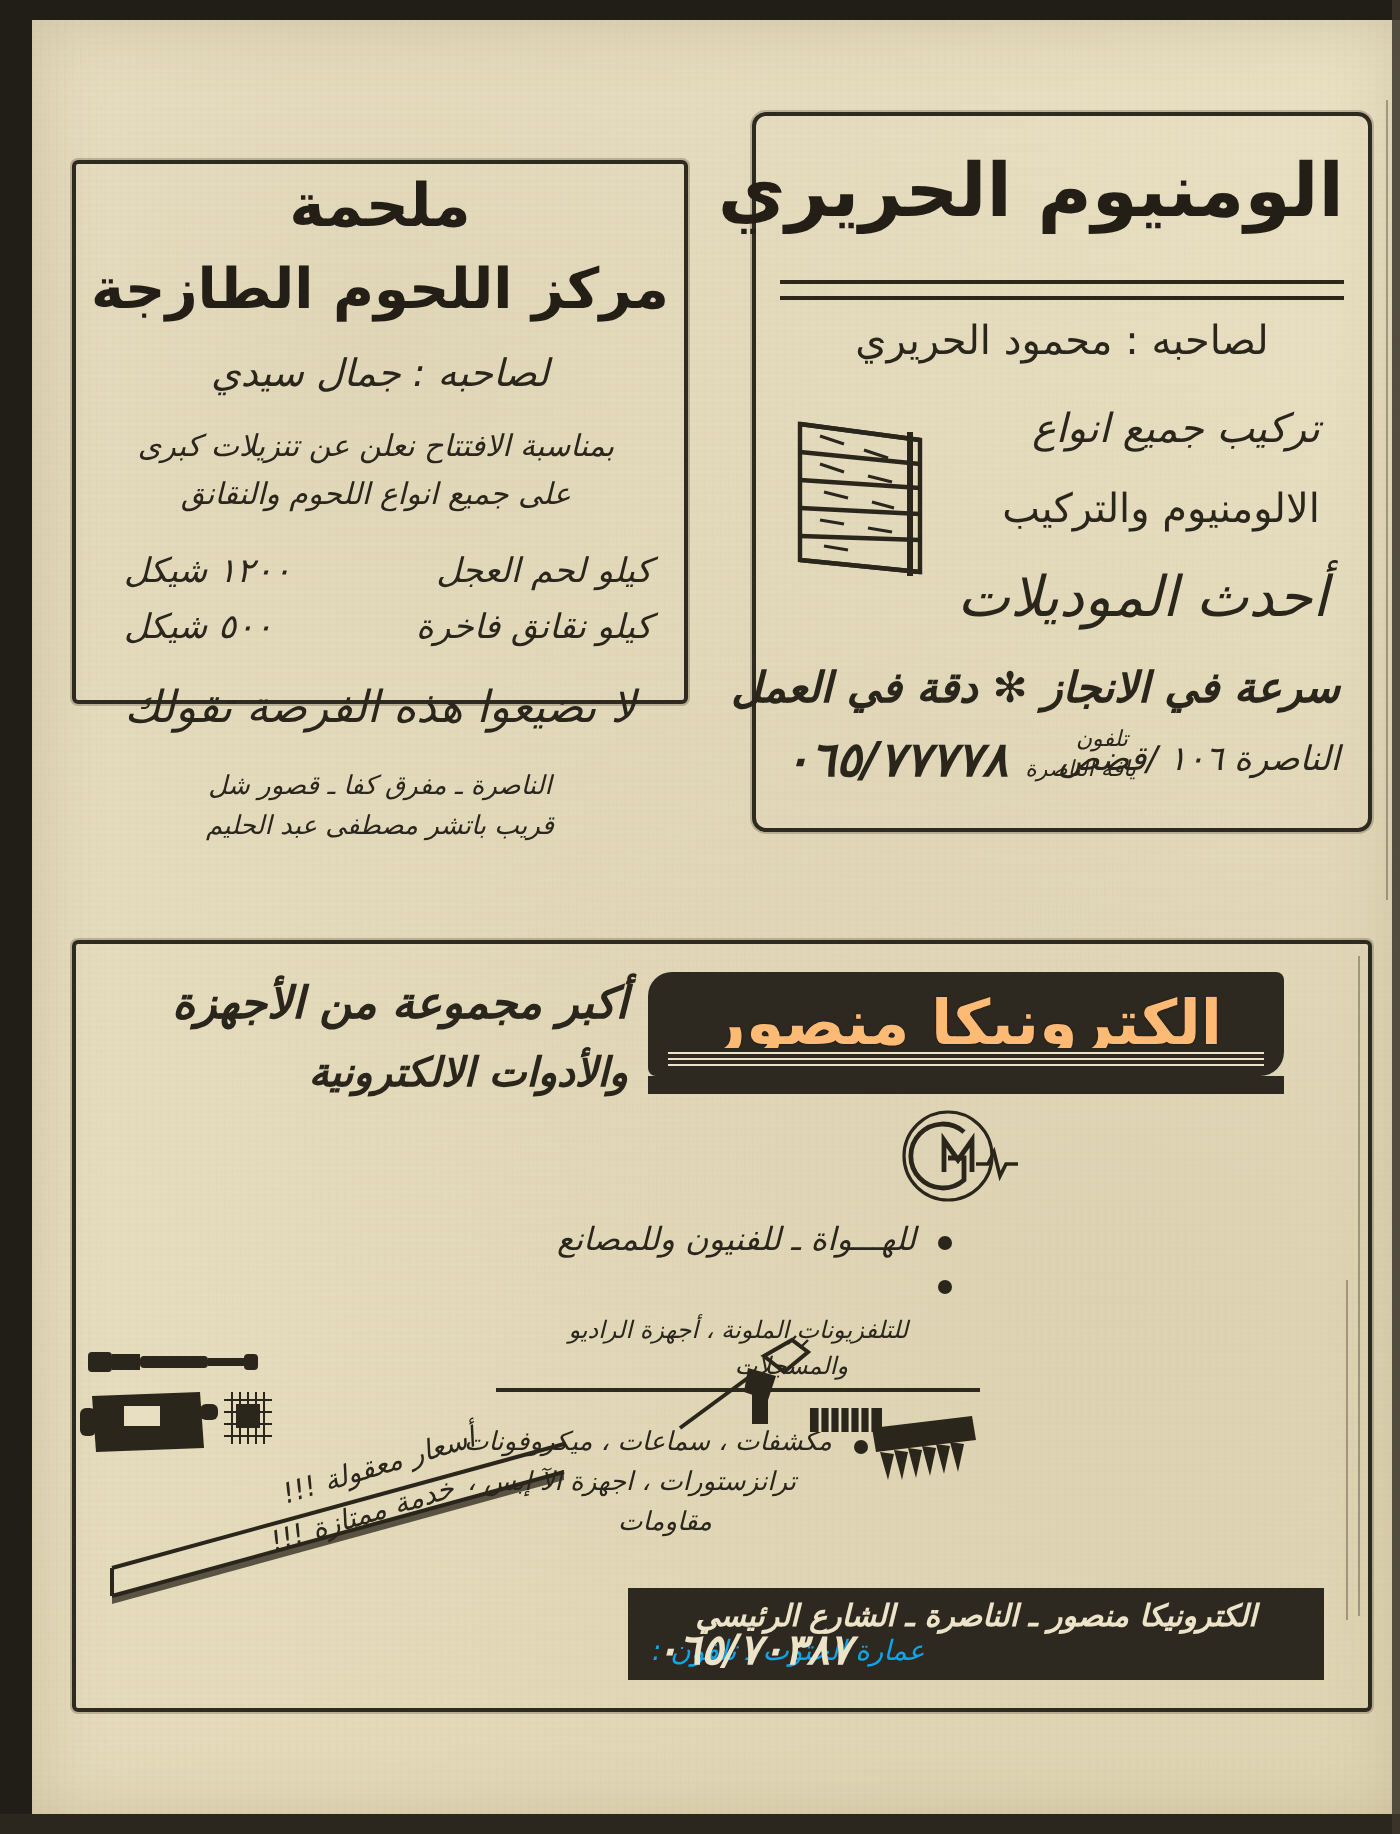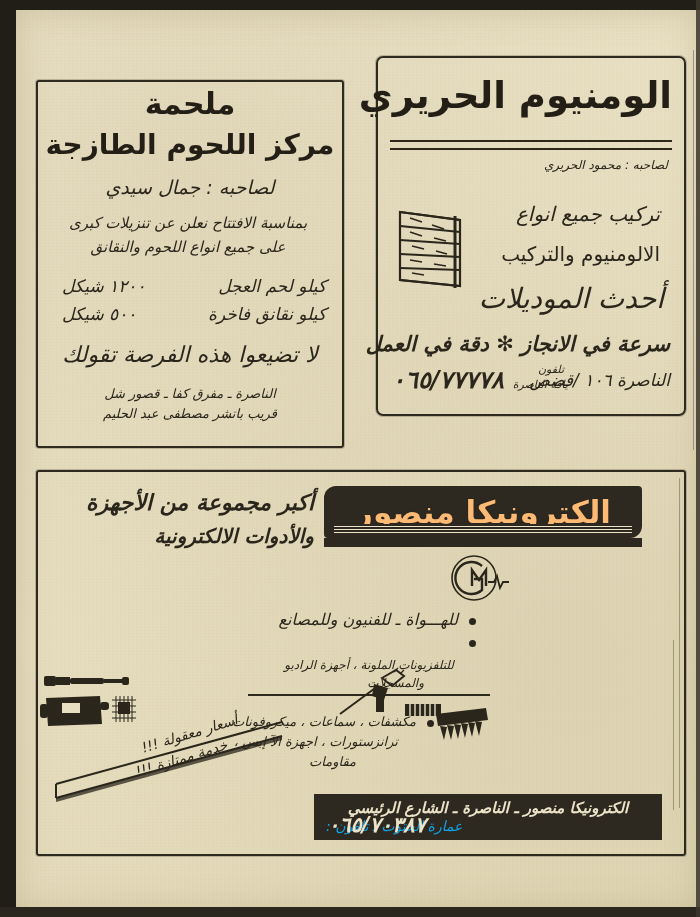--- a/index.html
+++ b/index.html
@@ -49,38 +49,38 @@
   }
 
   
   #ad-aluminium{right:14px;top:46px;width:310px;height:360px;}
   #alu-title{
     position:absolute;top:18px;right:14px;left:14px;text-align:center;
     font-size:37px;font-weight:bold;letter-spacing:-1px;color:#241f16;
   }
   #alu-rule{position:absolute;top:84px;right:14px;left:14px;height:6px;
     border-top:2px solid #2c2719;border-bottom:2px solid #2c2719;}
-  #alu-owner{position:absolute;top:102px;right:18px;left:18px;
-    font-size:12px;font-style:italic;color:#2b261c;}
+  #alu-owner{position:absolute;top:102px;right:18px;left:18px;text-align:center;
+    font-size:20px;color:#2b261c;}
   #alu-l1{position:absolute;top:146px;right:26px;font-size:20px;font-style:italic;}
   #alu-l2{position:absolute;top:186px;right:26px;font-size:20px;}
   #alu-l3{position:absolute;top:226px;right:22px;font-size:28px;font-style:italic;font-weight:normal;}
   #alu-l4{position:absolute;top:276px;right:16px;left:10px;text-align:center;
     font-size:21px;font-style:italic;font-weight:bold;}
   #alu-contact{position:absolute;bottom:14px;right:14px;left:14px;height:40px;}
   #alu-city{position:absolute;right:2px;top:8px;font-size:17px;font-style:italic;}
   #alu-telword{position:absolute;right:108px;top:1px;font-size:11px;font-style:italic;}
   #alu-branch{position:absolute;right:104px;top:16px;font-size:11px;font-style:italic;}
   #alu-phone{position:absolute;right:168px;top:4px;font-size:24px;font-weight:bold;
     letter-spacing:.5px;font-style:italic;}
   
   #alu-shutter{position:absolute;left:16px;top:146px;width:78px;height:92px;}
 
   
-  #ad-butcher{left:20px;top:70px;width:308px;height:368px;}
+  #ad-butcher{left:20px;top:70px;width:308px;height:272px;}
   #bt-word1{position:absolute;top:6px;right:0;left:0;text-align:center;
     font-size:30px;font-weight:bold;color:#241f16;}
   #bt-word2{position:absolute;top:48px;right:0;left:0;text-align:center;
     font-size:28px;font-weight:bold;color:#241f16;}
   #bt-owner{position:absolute;top:96px;right:0;left:0;text-align:center;
     font-size:19px;font-style:italic;}
   #bt-p1{position:absolute;top:134px;right:10px;left:6px;text-align:center;
     font-size:15px;font-style:italic;}
   #bt-p2{position:absolute;top:158px;right:14px;left:10px;text-align:center;
     font-size:15px;font-style:italic;}

